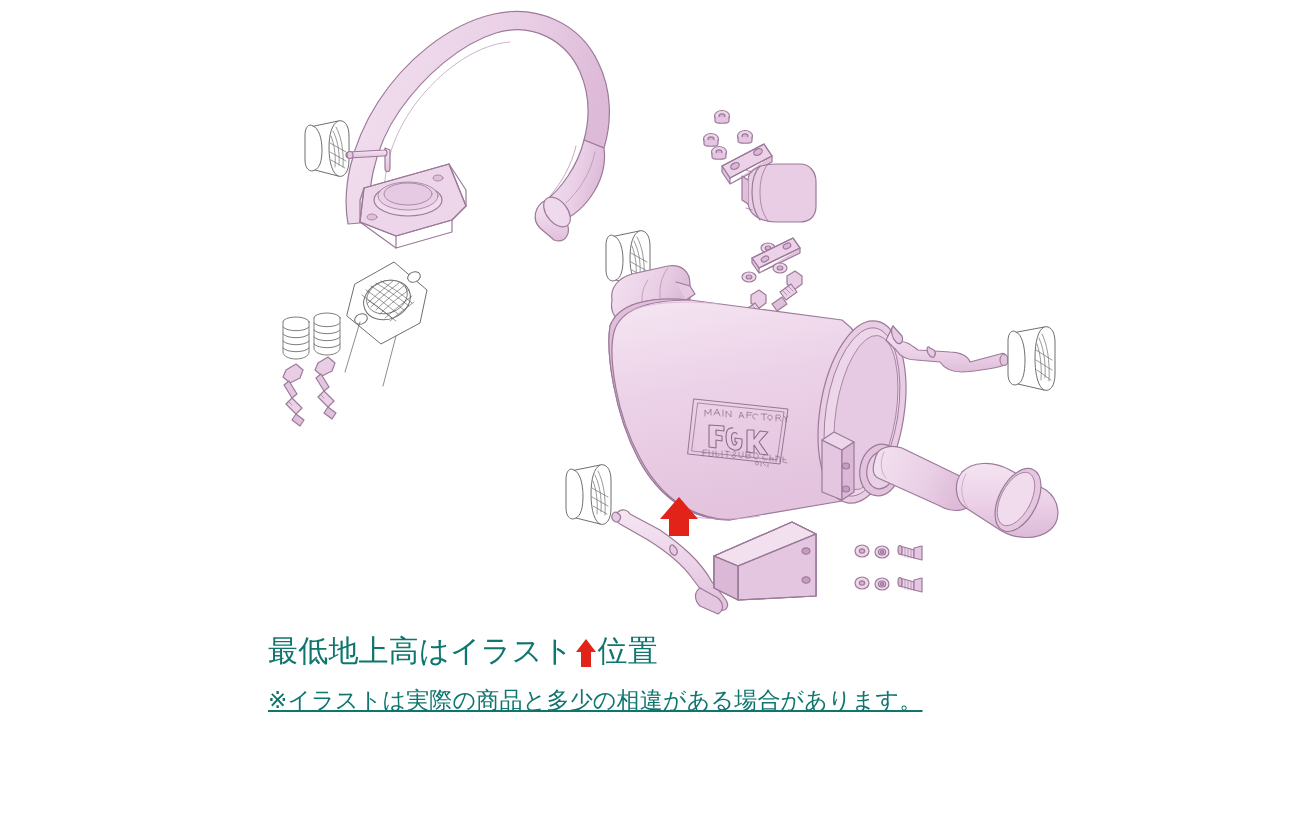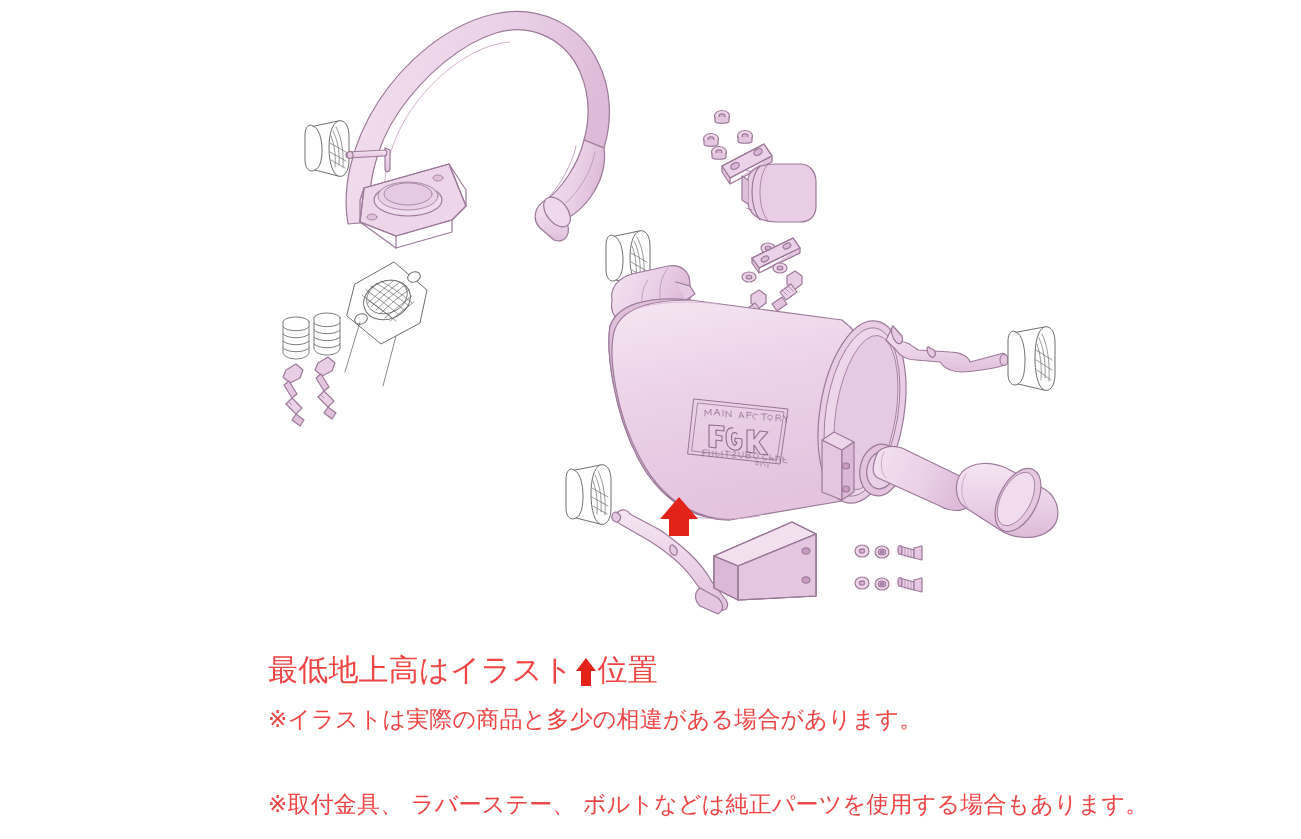--- a/index.html
+++ b/index.html
@@ -32,42 +32,41 @@
     position: absolute;
     left: 0;
     top: 628px;
     width: 1301px;
     height: 211px;
   }
   .cap-line {
     position: absolute;
     left: 268px;
     white-space: nowrap;
-    color: #ef4444;
+    color: #0f766e;
     font-family: "DejaVu Sans", "Liberation Sans", sans-serif;
     letter-spacing: 0.2px;
-    margin-top: 19px;
   }
   #cap-title {
     top: 4px;
     font-size: 30px;
     line-height: 38px;
     display: flex;
     align-items: center;
     gap: 0px;
   }
   #cap-title .arrow-inline {
     display: inline-block;
     width: 22px;
     height: 30px;
     position: relative;
     top: 2px;
     margin: 0 1px;
   }
-  #cap-n1 { top: 57px; font-size: 23px; line-height: 30px; }
+  #cap-n1 { top: 57px; font-size: 23px; line-height: 30px; text-decoration: underline; }
   #cap-n2 { top: 99px; font-size: 23px; line-height: 30px; }
   #cap-n3 { top: 142px; font-size: 23px; line-height: 30px; }
 </style>
 </head>
 <body>
 
 <div id="page">
 
   <div id="illustration">
     <svg viewBox="0 0 1301 630" width="1301" height="630" xmlns="http://www.w3.org/2000/svg">
@@ -447,16 +446,15 @@
     <div id="cap-title" class="cap-line">
       <span>最低地上高はイラスト</span>
       <span class="arrow-inline">
         <svg viewBox="0 0 22 30" width="22" height="30" xmlns="http://www.w3.org/2000/svg">
           <path d="M11 1 L21 14 L16 14 L16 29 L6 29 L6 14 L1 14 Z" fill="#e2231a"></path>
         </svg>
       </span>
       <span>位置</span>
     </div>
     <div id="cap-n1" class="cap-line">※イラストは実際の商品と多少の相違がある場合があります。</div>
-    <div id="cap-n3" class="cap-line">※取付金具、 ラバーステー、 ボルトなどは純正パーツを使用する場合もあります。</div>
   </div>
 
 </div>
 
 </body></html>

